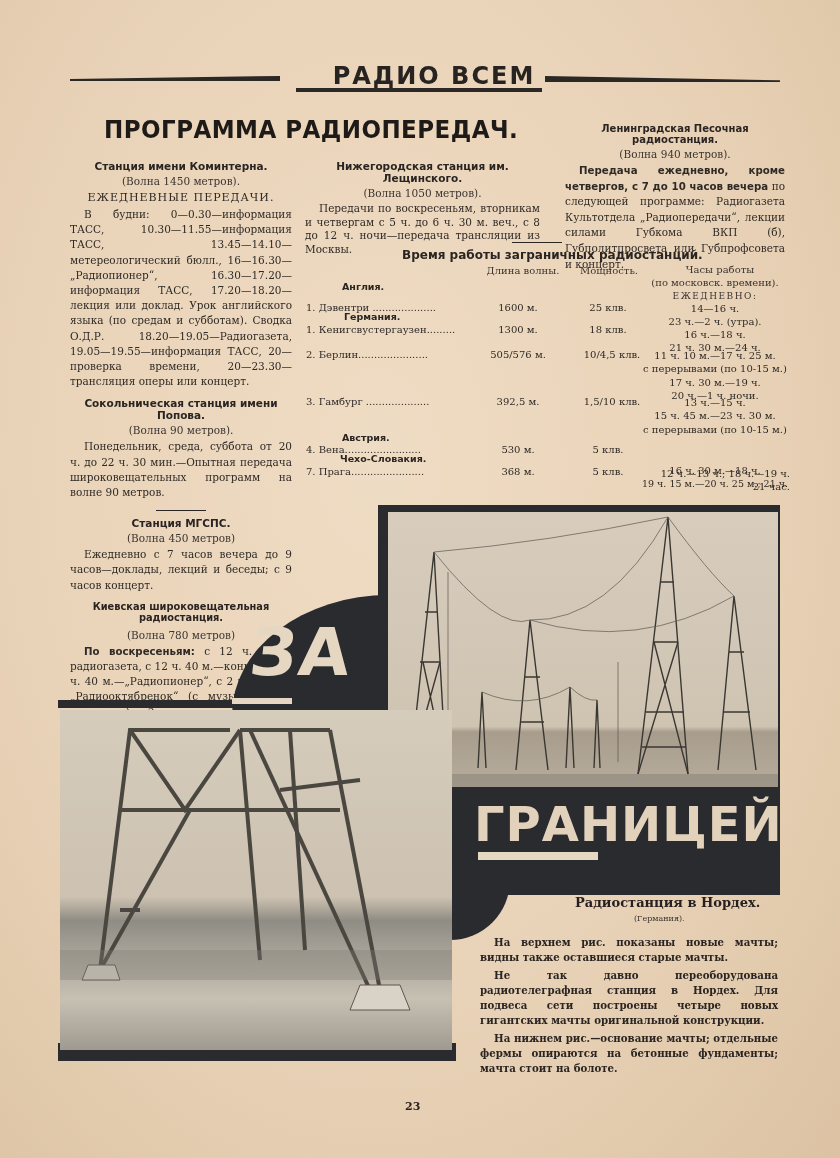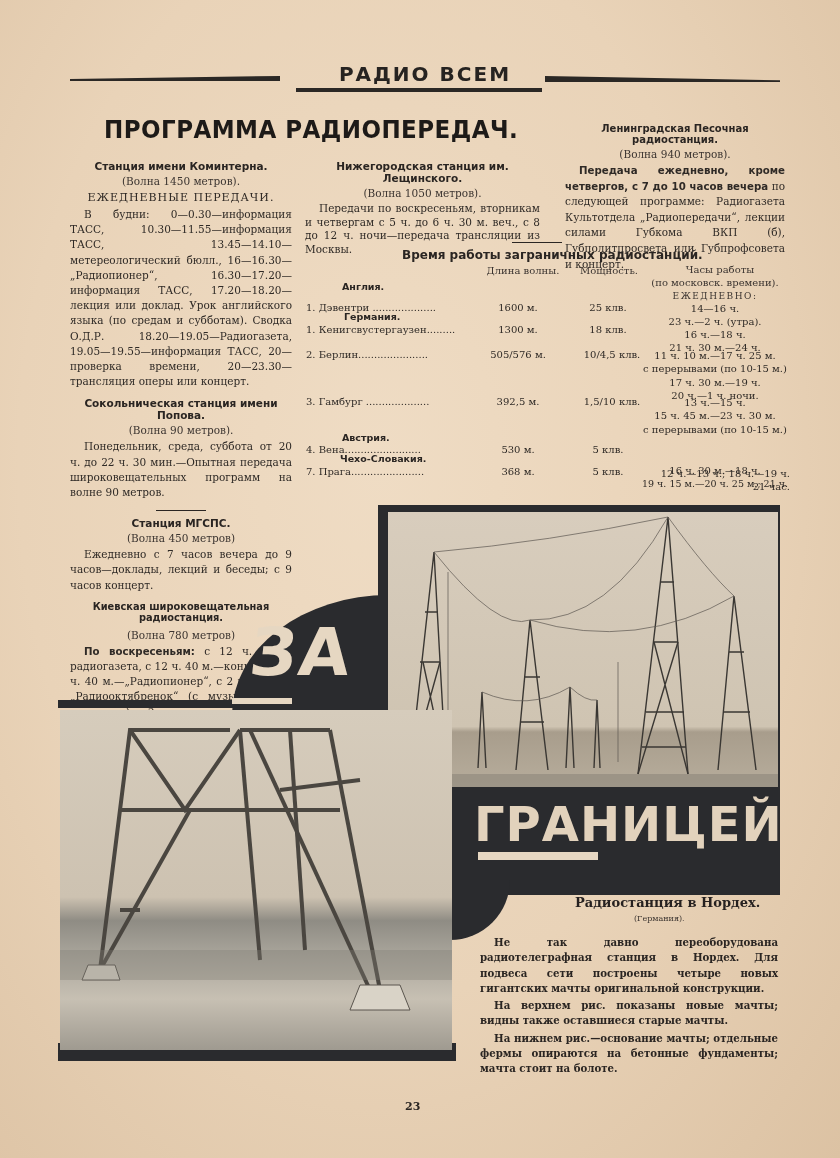--- a/index.html
+++ b/index.html
@@ -8,22 +8,22 @@
     background: radial-gradient(ellipse at 45% 40%, #efdcc4 0%, #e9d3b8 55%, #dcc2a3 100%);
     font-family: "DejaVu Serif", serif;
     color:#2a2420;
   }
   .abs { position:absolute; }
   
   .mast-line { position:absolute; height:3px; background:#2b2825; top:79px; }
   .mast-line.l { left:70px; width:210px; clip-path: polygon(0 60%, 100% 0, 100% 100%, 0 100%); height:5px; top:76px;}
   .mast-line.r { left:545px; width:235px; clip-path: polygon(0 0, 100% 70%, 100% 100%, 0 100%); height:6px; top:76px;}
   .mast-title {
-    position:absolute; left:297px; top:62px; width:256px; text-align:center;
-    font-family:"DejaVu Sans", sans-serif; font-weight:bold; font-size:20px; letter-spacing:2px;
+    position:absolute; left:306px; top:62px; width:256px; text-align:center;
+    font-family:"DejaVu Sans", sans-serif; font-weight:bold; font-size:24px; letter-spacing:2px;
     color:#262321;
   }
   .mast-under { position:absolute; left:296px; top:88px; width:246px; height:4px; background:#2b2825; }
 
   .main-title {
     position:absolute; left:104px; top:115px; width:400px;
     font-family:"DejaVu Sans", sans-serif; font-weight:bold; font-size:25px; letter-spacing:0.5px;
     transform: scaleX(0.92); transform-origin:left top; white-space:nowrap; color:#1d1a18;
   }
   .st-head { font-family:"DejaVu Sans", sans-serif; font-weight:bold; font-size:10.5px; text-align:center; color:#2a2522; }
@@ -236,18 +236,18 @@
     <rect x="0" y="240" width="392" height="30" fill="#7f7b72" opacity="0.35"></rect>
   </svg>
 </div>
 
 <div class="big-za">ЗА</div>
 <div class="big-gr">ГРАНИЦЕЙ</div>
 
 <div class="nordeh-title">Радиостанция в Нордех.</div>
 <div class="nordeh-sub">(Германия).</div>
 <div class="nordeh-body">
+  <p>На верхнем рис. показаны новые мачты; видны также оставшиеся старые мачты.</p>
   <p>Не так давно переоборудована радиотелеграфная станция в Нордех. Для подвеса сети построены четыре новых гигантских мачты оригинальной конструкции.</p>
-  <p>На верхнем рис. показаны новые мачты; видны также оставшиеся старые мачты.</p>
   <p>На нижнем рис.—основание мачты; отдельные фермы опираются на бетонные фундаменты; мачта стоит на болоте.</p>
 </div>
 
 <div class="page-num">23</div>
 
 </body></html>

